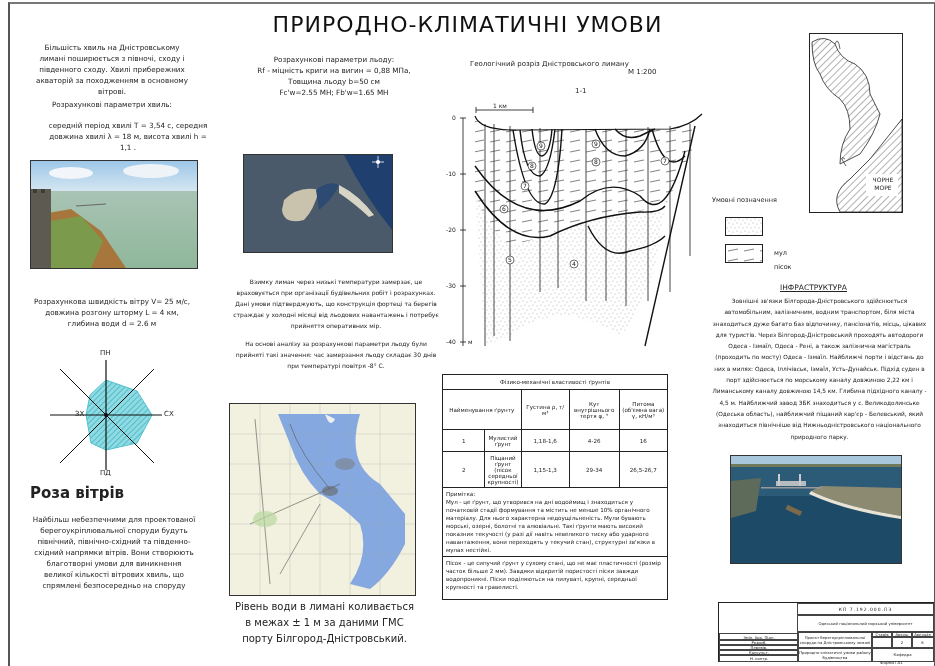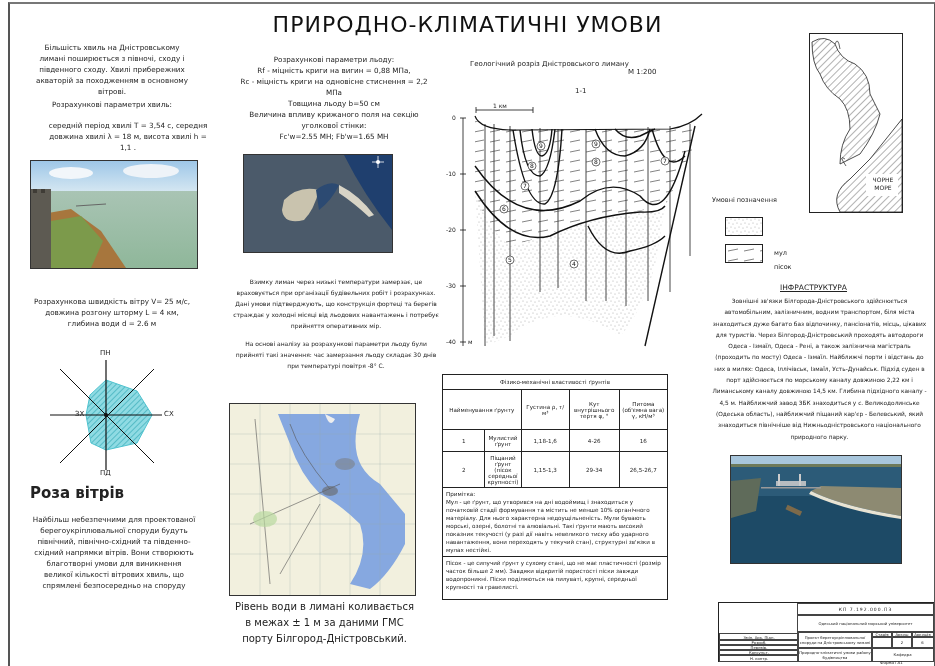--- a/index.html
+++ b/index.html
@@ -73,23 +73,21 @@
   <span style="position:absolute;left:0px;top:65px;font-size:7px;margin-left:39px;">ЗХ</span>
   <span style="position:absolute;left:128px;top:65px;font-size:7px;">СХ</span>
 </div>
 <div class="caption-lg" style="left:30px;top:484px;width:166px;">Роза вітрів</div>
 
 <div class="txt" style="left:32px;top:514px;width:164px;">Найбільш небезпечними для проектованої берегоукріплювальної споруди будуть північний, північно-східний та південно-східний напрямки вітрів. Вони створюють благотворні умови для виникнення великої кількості вітрових хвиль, що спрямлені безпосередньо на споруду</div>
 
 <div class="txt" style="left:232px;top:54px;width:204px;">
   <div>Розрахункові параметри льоду:</div>
   <div>Rf - міцність криги на вигин = 0,88 МПа,</div>
-  <div>Rc - міцність криги на одновісне стиснення = 2,2 МПа</div>
   <div>Товщина льоду b=50 см</div>
-  <div>Величина впливу крижаного поля на секцію уголкової стінки:</div>
   <div>Fc'w=2.55 МН; Fb'w=1.65 МН</div>
 </div>
 
 <div class="photo" style="left:243px;top:154px;width:148px;height:97px;">
   <svg width="148" height="97" viewBox="0 0 148 97">
     <rect width="148" height="97" fill="#4b5a6a"></rect>
     <path d="M100 0 L148 0 L148 75 Q120 40 100 0 Z" fill="#1f3f6e"></path>
     <path d="M40 45 Q55 30 75 35 Q70 55 60 65 Q40 70 38 55 Z" fill="#c9c3ae"></path>
     <path d="M72 35 Q85 25 95 30 Q88 45 75 55 Z" fill="#2c4a72"></path>
     <path d="M95 30 Q115 40 130 60 L125 62 Q110 48 95 38 Z" fill="#d8d4c6"></path>

